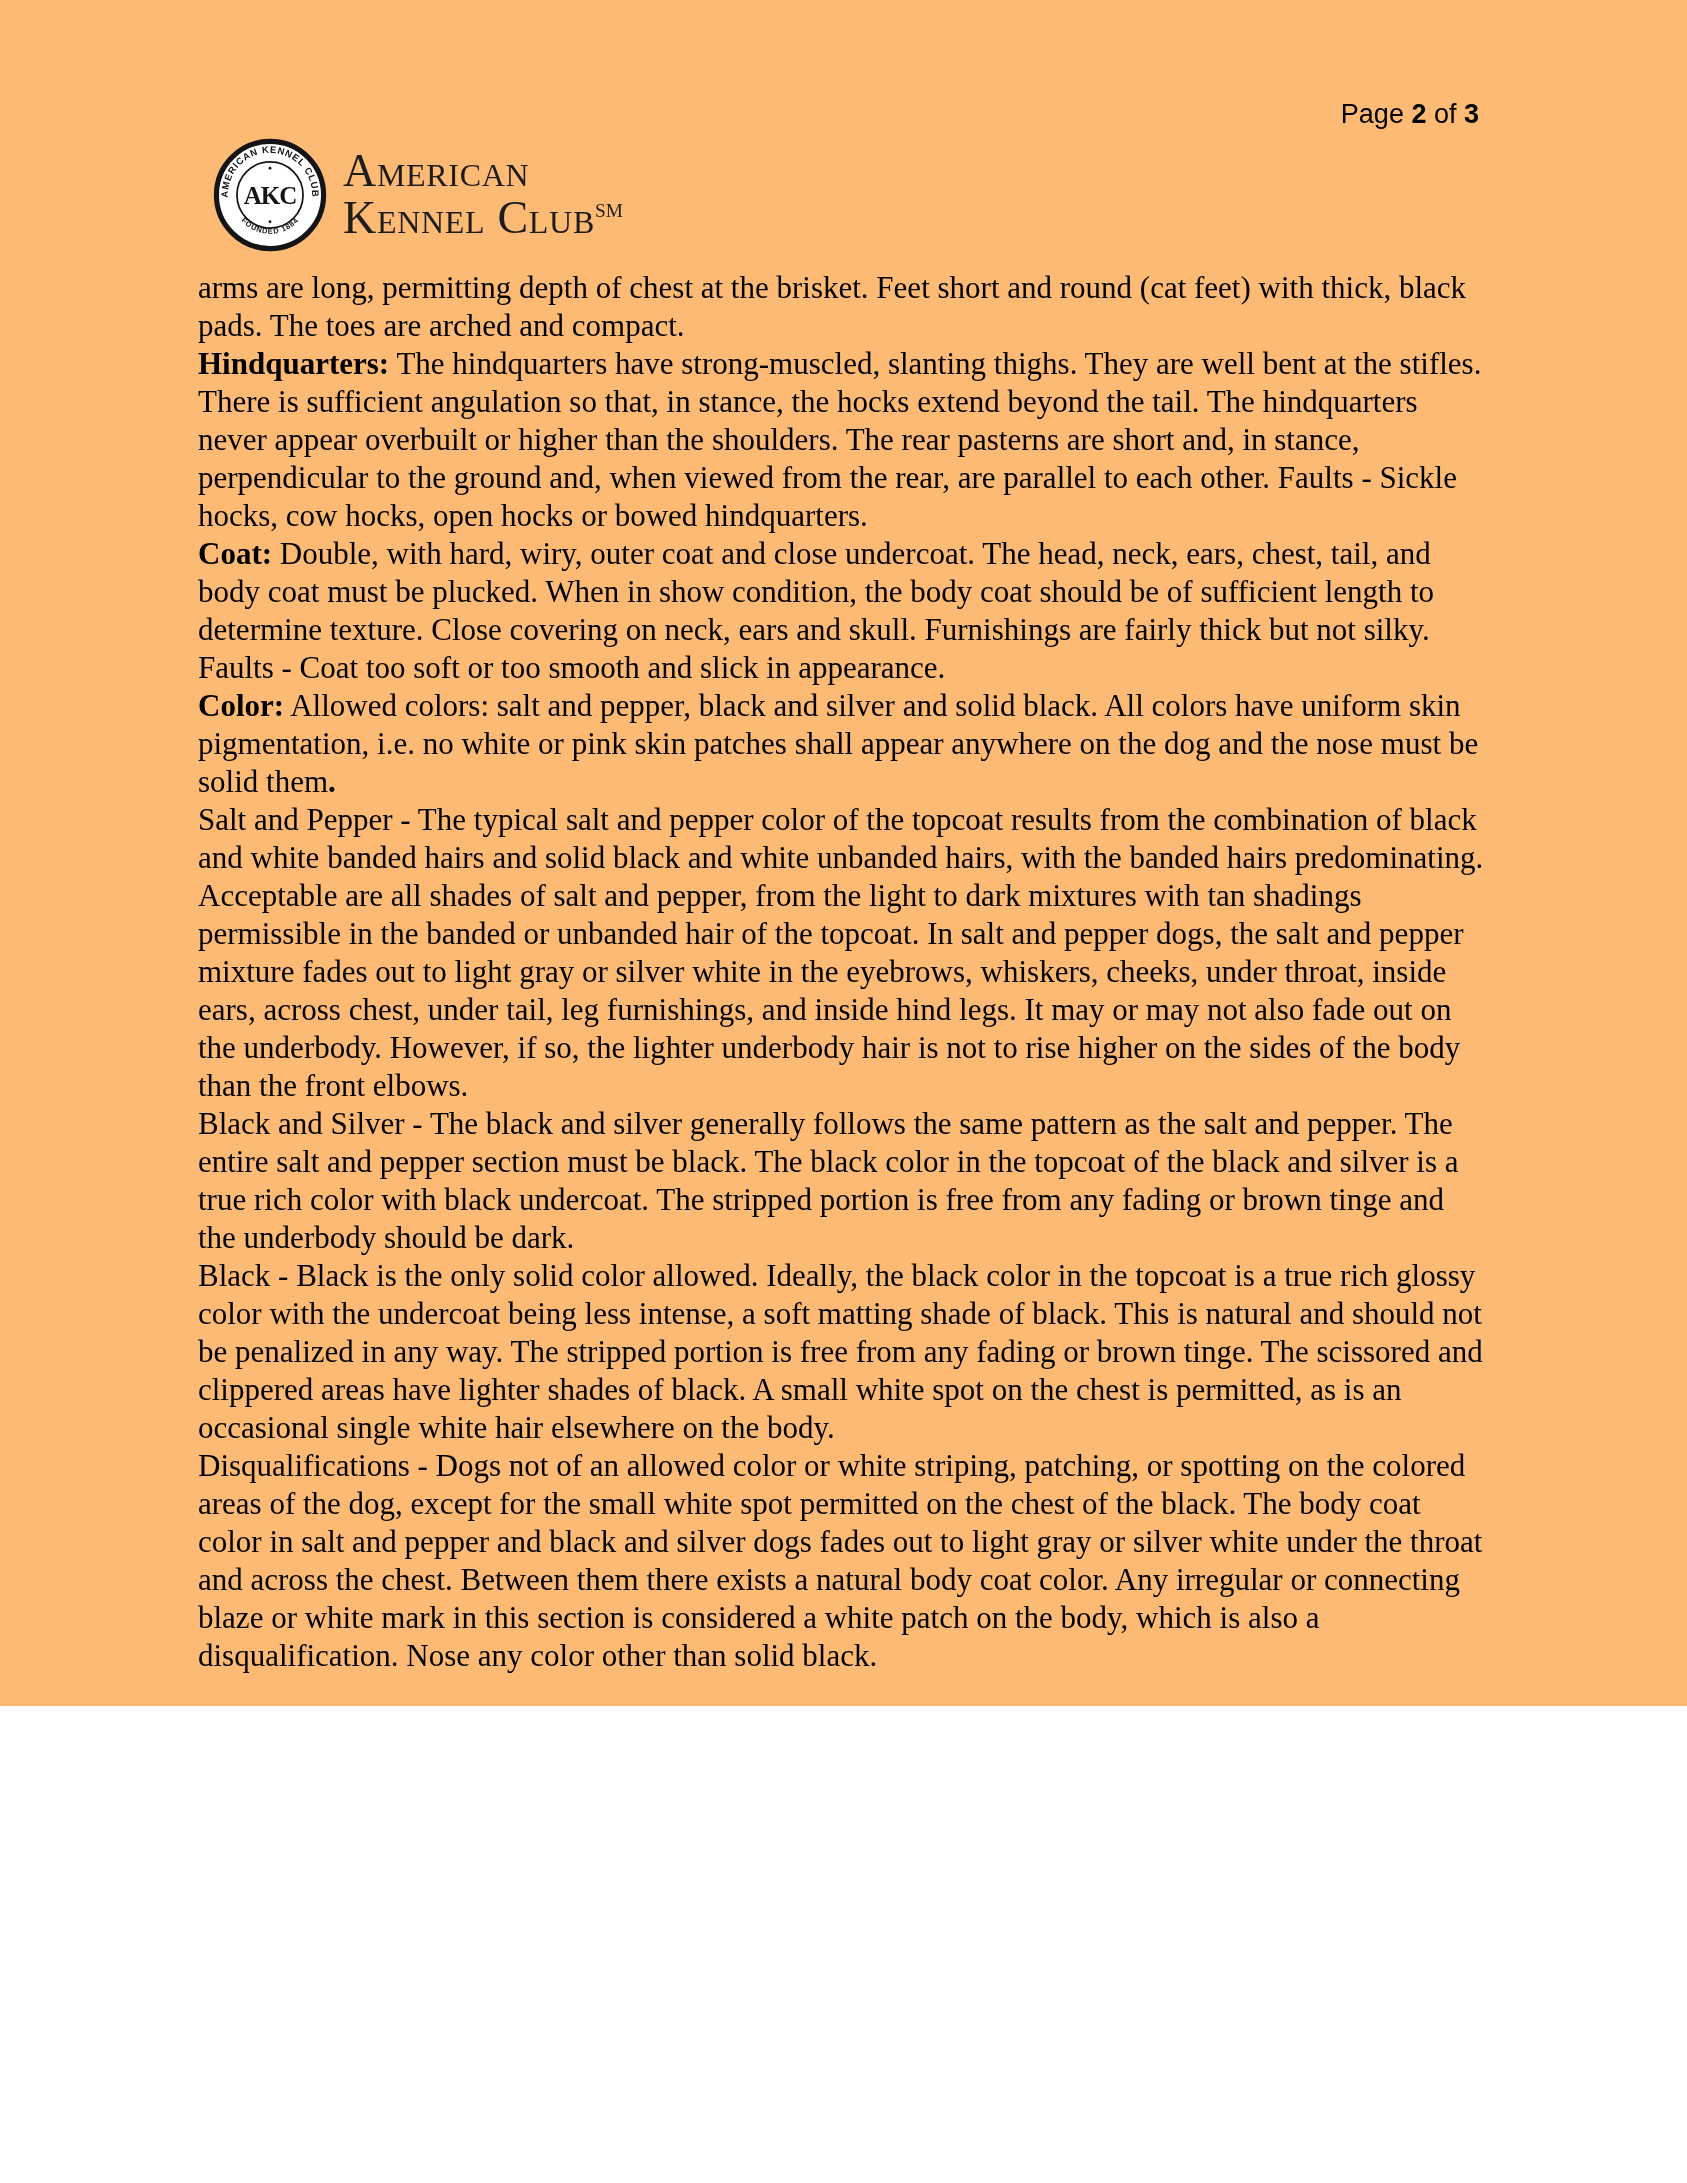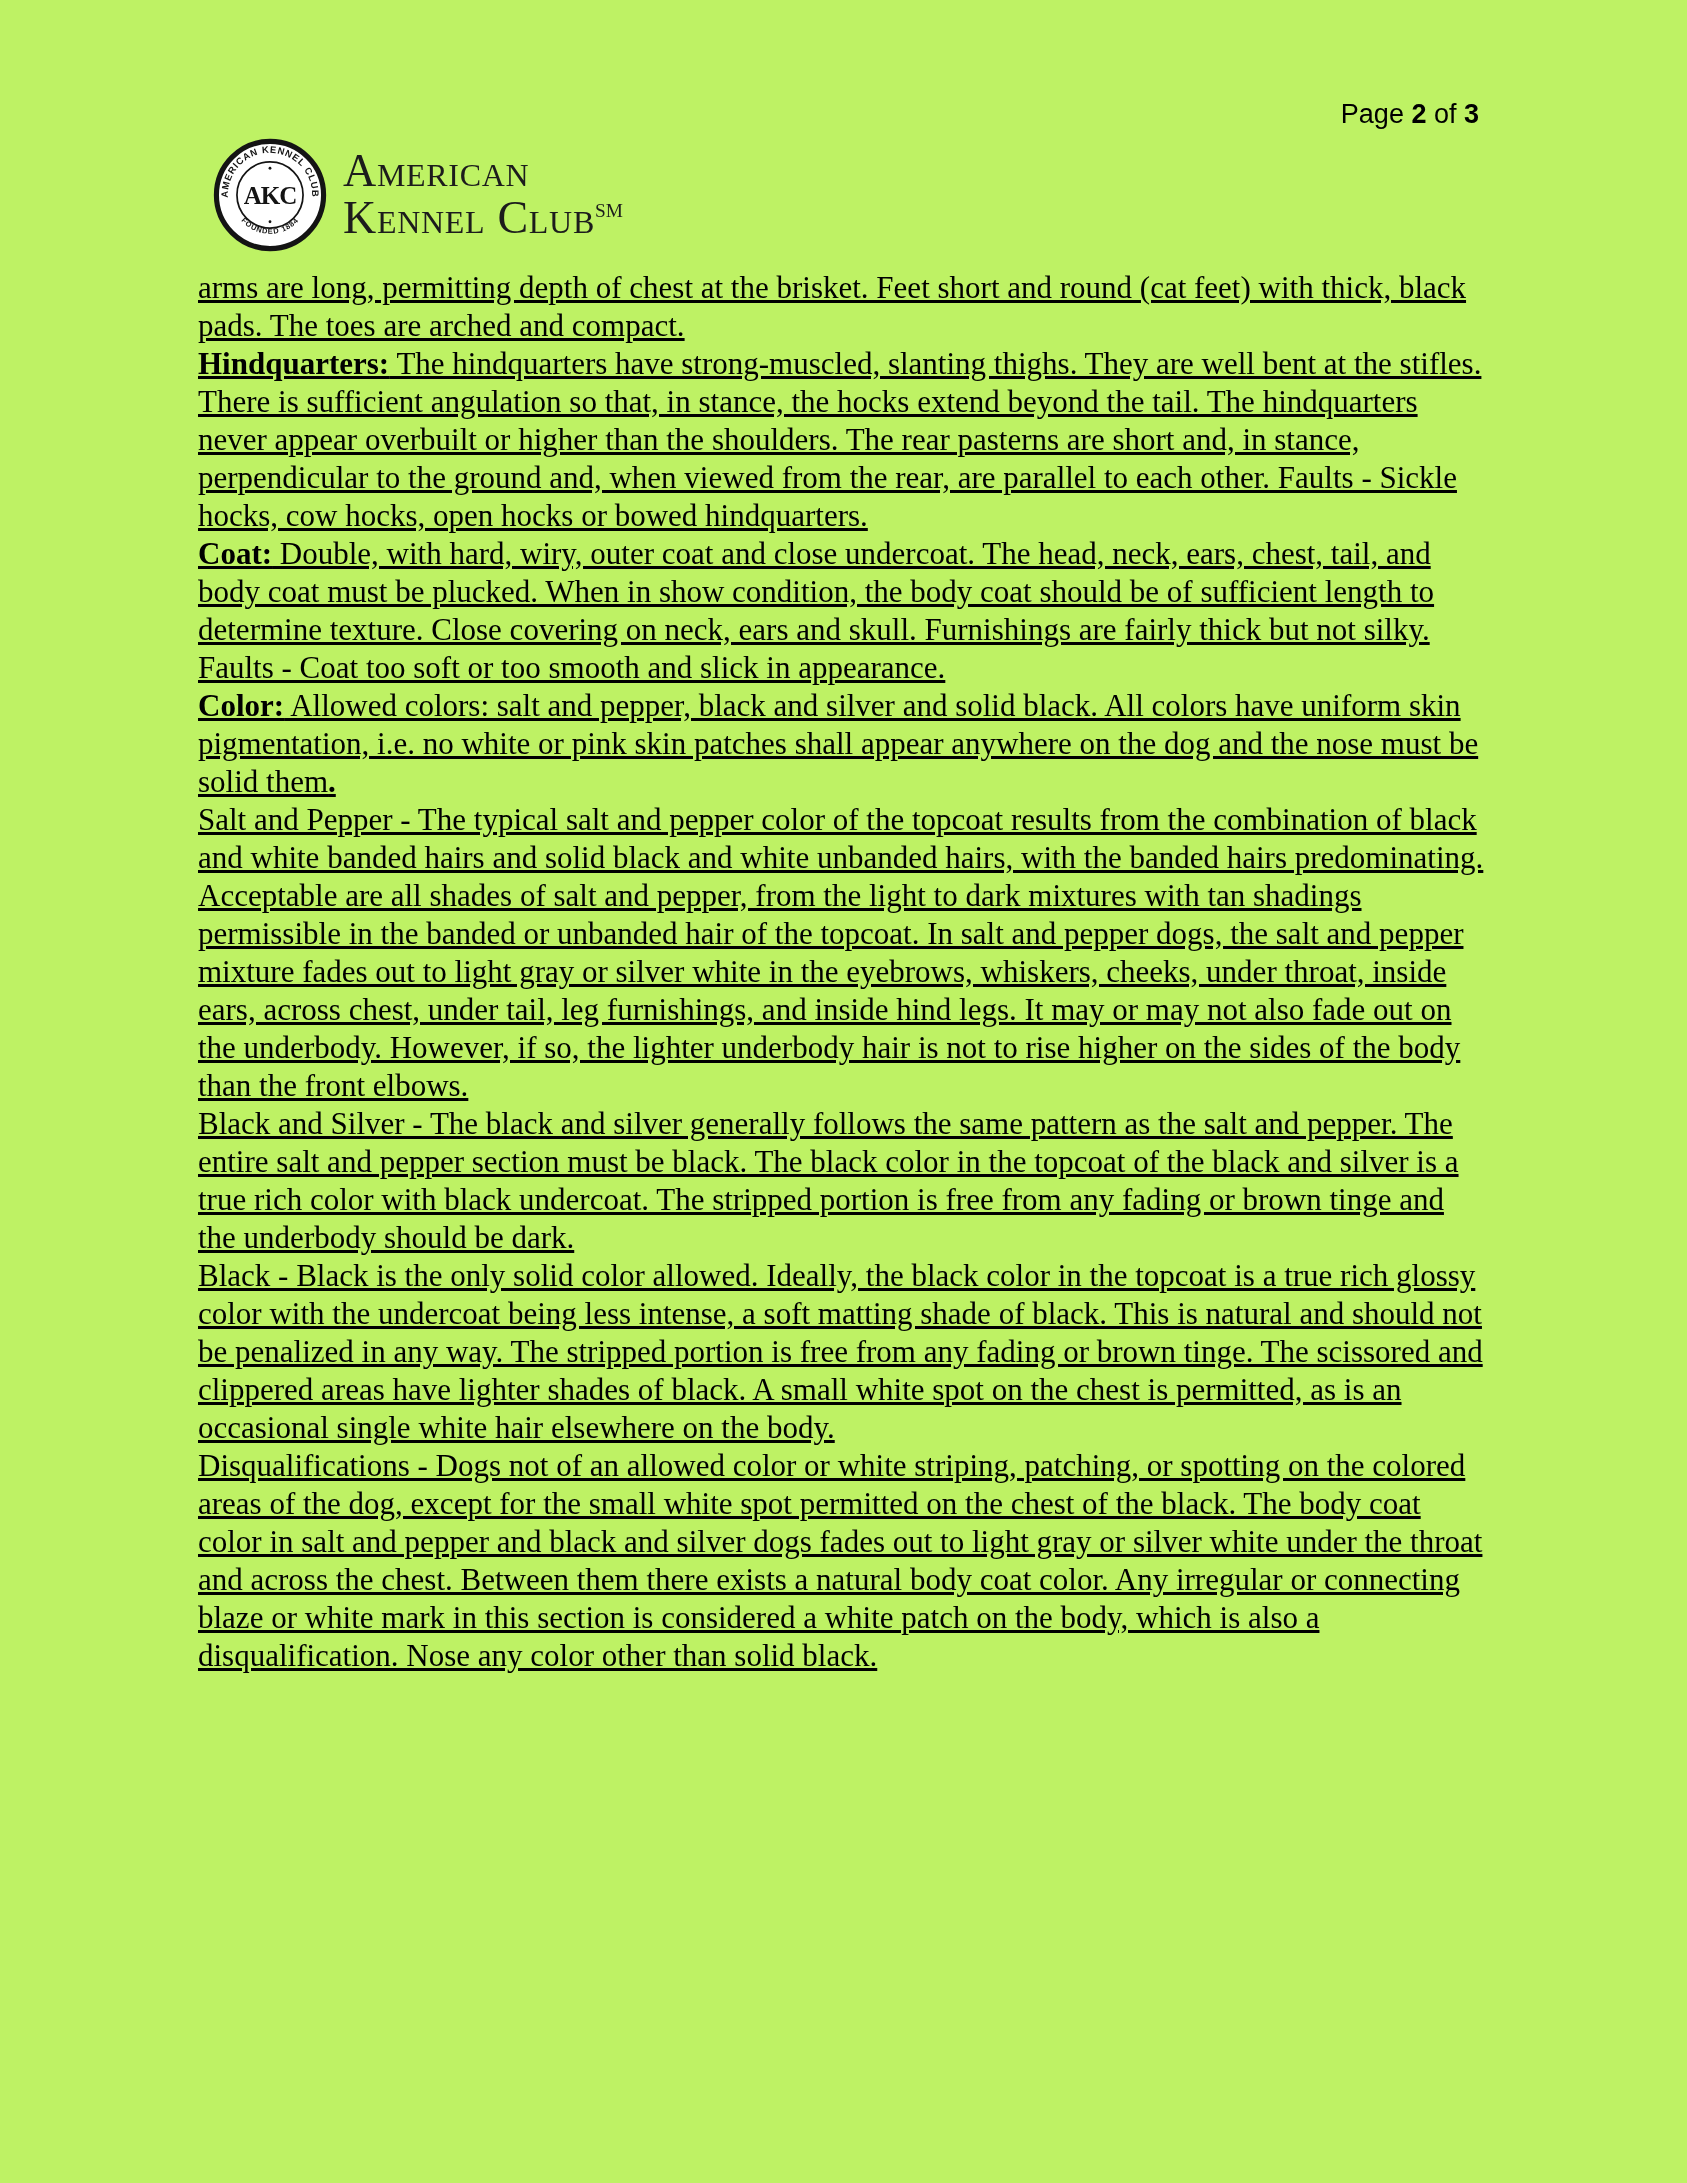--- a/index.html
+++ b/index.html
@@ -4,22 +4,22 @@
 <style>
   * { box-sizing: border-box; }
   html, body {
     margin: 0;
     padding: 0;
     background: #ffffff;
   }
   .page {
     position: relative;
     width: 1687px;
-    height: 2183px;
-    background: #bef264;
+    height: 1706px;
+    background: #fdba74;
     color: #000000;
     font-family: "Liberation Serif", serif;
     overflow: hidden;
   }
   .page-number {
     position: absolute;
     top: 99px;
     right: 208px;
     font-family: "Liberation Sans", sans-serif;
     font-size: 27px;
@@ -56,21 +56,20 @@
 
   .content {
     position: absolute;
     top: 269px;
     left: 198px;
     width: 1287px;
     font-size: 31px;
     line-height: 38px;
     text-align: left;
     color: #000000;
-    text-decoration: underline;
   }
   .content p { margin: 0; padding: 0; }
   .content strong { font-weight: 700; }
 </style>
 </head>
 <body>
 
 <div class="page">
 
   <div class="page-number"><span>Page </span><span class="bold">2</span><span> of </span><span class="bold">3</span></div>

